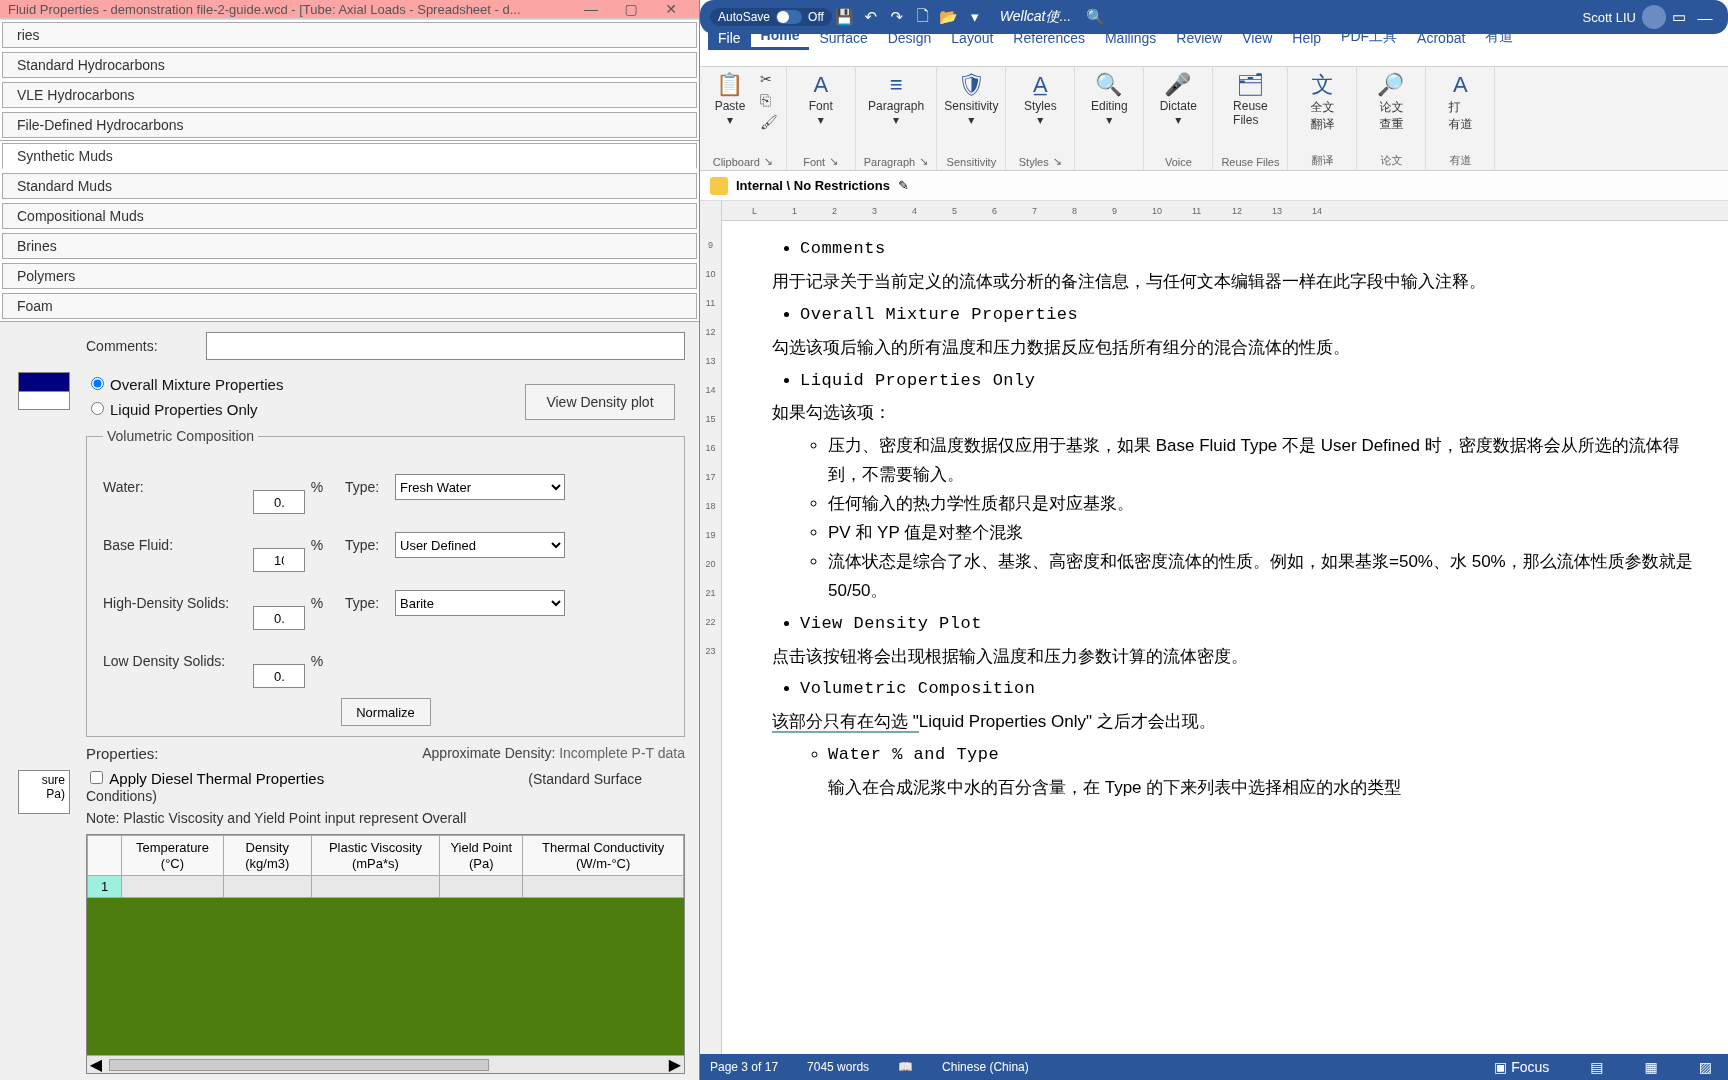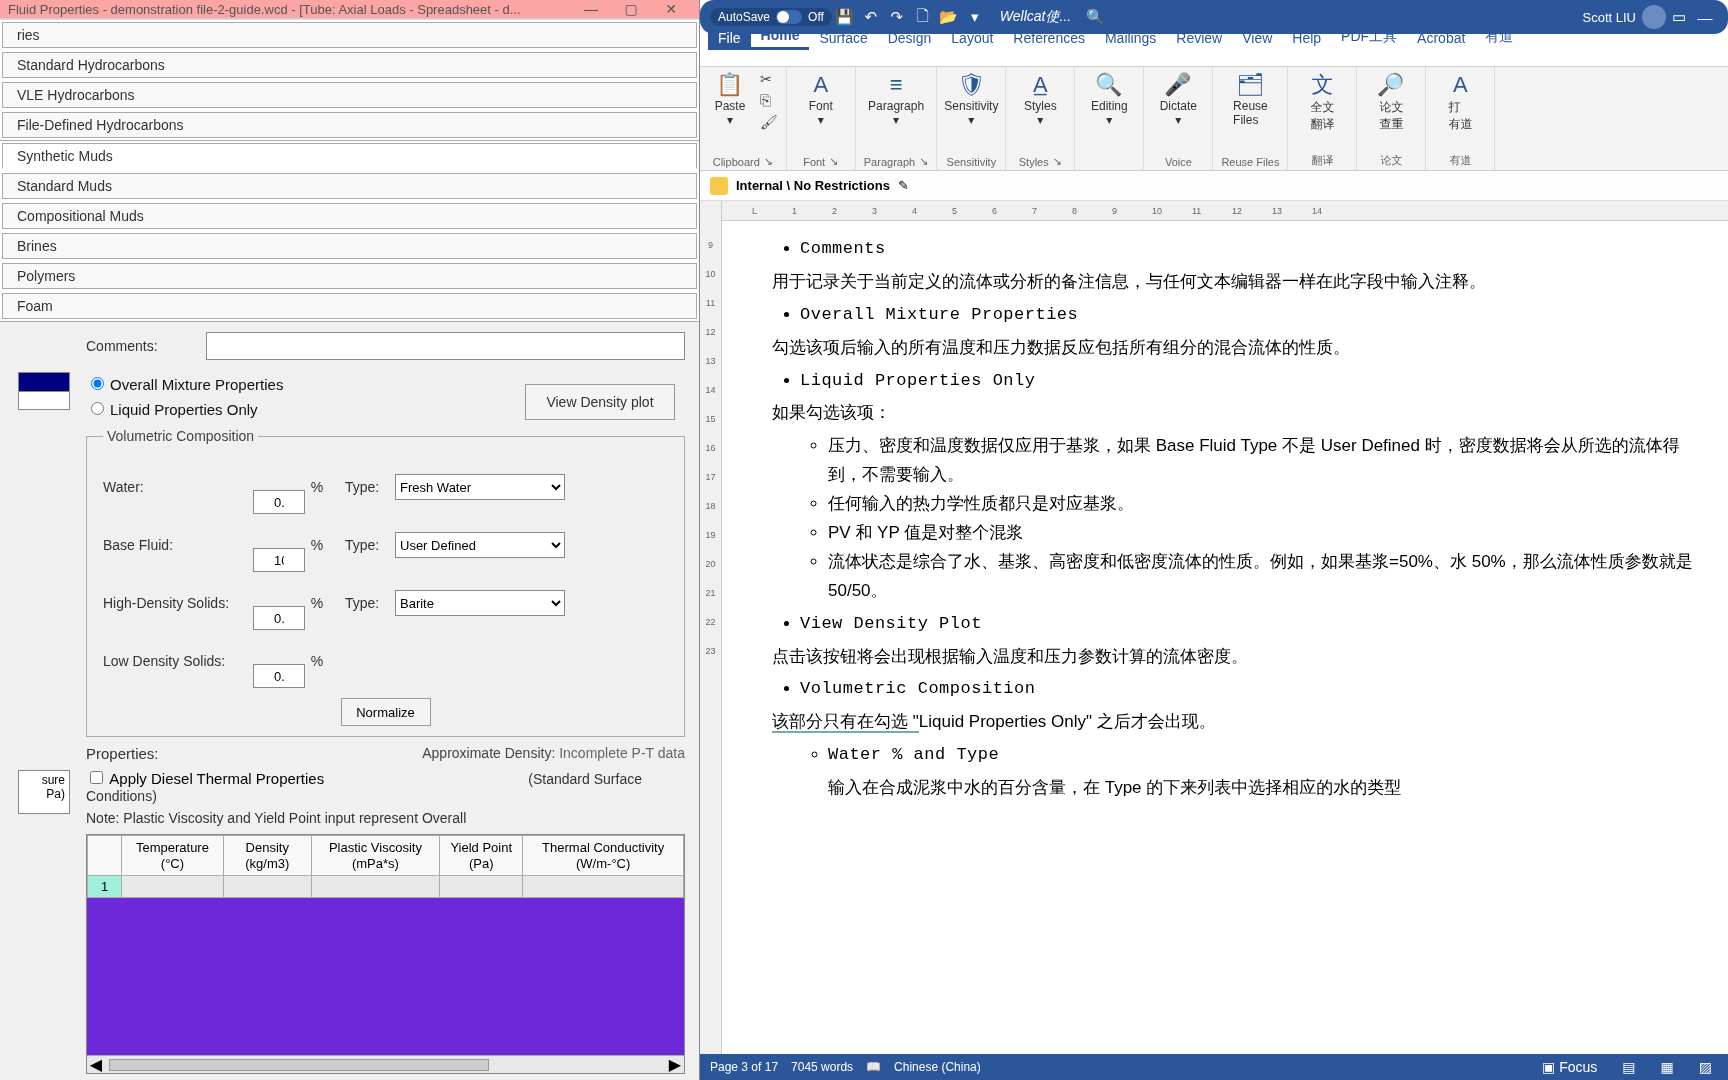--- a/index.html
+++ b/index.html
@@ -32,21 +32,21 @@
 .vol-row .pct { width: 24px; text-align: center; }
 .vol-row .tlbl { width: 50px; margin-left: 16px; }
 .vol-row select { width: 170px; height: 26px; border: 1px solid #888; background: #fff; font-size: 13px; }
 .normalize { display: block; margin: 10px auto 0 auto; width: 90px; height: 28px; border: 1px solid #999; background: #f4f4f4; font-size: 13px; }
 .props { margin: 8px 0 0 72px; font-size: 15px; color: #333; }
 .props .approx { float: right; font-size: 14px; color: #444; }
 .props .approx .inc { color: #666; }
 .diesel { margin: 6px 0 0 72px; font-size: 15px; }
 .diesel span.cond { margin-left: 200px; font-size: 14px; color: #333; }
 .note { margin: 6px 0 0 72px; font-size: 14px; color: #333; }
-.grid { margin: 8px 0 0 72px; border: 1px solid #888; background: #6d28d9; height: 240px; position: relative; }
+.grid { margin: 8px 0 0 72px; border: 1px solid #888; background: #4d7c0f; height: 240px; position: relative; }
 .grid table { border-collapse: collapse; width: 100%; font-size: 13px; }
 .grid th, .grid td { border: 1px solid #aaa; padding: 3px 4px; text-align: center; background: #f8f8f8; }
 .grid th { font-weight: normal; line-height: 1.2; height: 40px; }
 .grid td.rownum { background: #a0f0e0; width: 34px; }
 .grid td.cell { background: #e8e8e8; height: 20px; }
 .grid .hscroll { position: absolute; bottom: 0; left: 0; right: 0; height: 18px; background: #e8e8e8; border-top: 1px solid #aaa; display: flex; align-items: center; }
 .grid .hscroll .ar { width: 18px; text-align: center; }
 .grid .hscroll .thumb { flex: 0 0 380px; height: 12px; background: #ccc; border: 1px solid #999; margin-left: 4px; }
 .copybtn { float: right; margin: 10px 14px 0 0; width: 90px; height: 34px; border: 1px solid #999; background: #f4f4f4; font-size: 14px; }
 .la-footer { height: 40px; border-top: 1px solid #aaa; display: flex; align-items: center; padding: 0 8px; gap: 12px; }
@@ -82,21 +82,21 @@
 .vruler span { height: 29px; }
 .page-wrap { flex: 1; overflow: hidden; position: relative; }
 .hruler { height: 20px; background: #f0f0f0; border-bottom: 1px solid #ccc; font-size: 9px; color: #666; display: flex; align-items: center; padding-left: 30px; gap: 1px; }
 .hruler span { width: 39px; text-align: left; }
 .page { background: #fff; margin: 0 auto; width: 100%; min-height: 900px; padding: 10px 26px 20px 50px; font-size: 17px; line-height: 1.7; color: #000; font-family: "SimSun", "Microsoft YaHei", serif; }
 .page ul { list-style: disc; padding-left: 28px; margin: 4px 0; }
 .page ul.sub { list-style-type: circle; padding-left: 56px; }
 .page .mono { font-family: "Courier New", monospace; letter-spacing: 0.5px; }
 .page p { margin: 4px 0; }
 .page .und2 { border-bottom: 2px solid #7aa; }
-.status { height: 26px; background: #2b579a; color: #fff; display: flex; align-items: center; font-size: 12px; padding: 0 10px; gap: 13px; }
+.status { height: 26px; background: #2b579a; color: #fff; display: flex; align-items: center; font-size: 12px; padding: 0 10px; gap: 29px; }
 .status .spacer { flex: 1; }
 .status .vbtn { padding: 0 6px; font-size: 14px; }
 </style>
 </head>
 <body>
 
 <div class="left-app">
   <div class="la-title">
     <span class="ttxt">Fluid Properties - demonstration file-2-guide.wcd - [Tube: Axial Loads - Spreadsheet - d...</span>
     <span class="wbtn">—</span>

